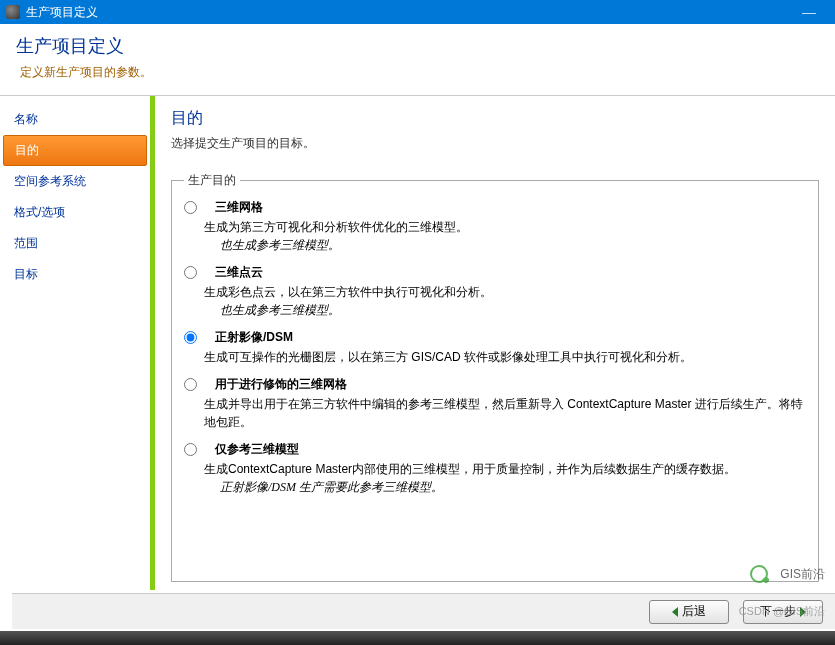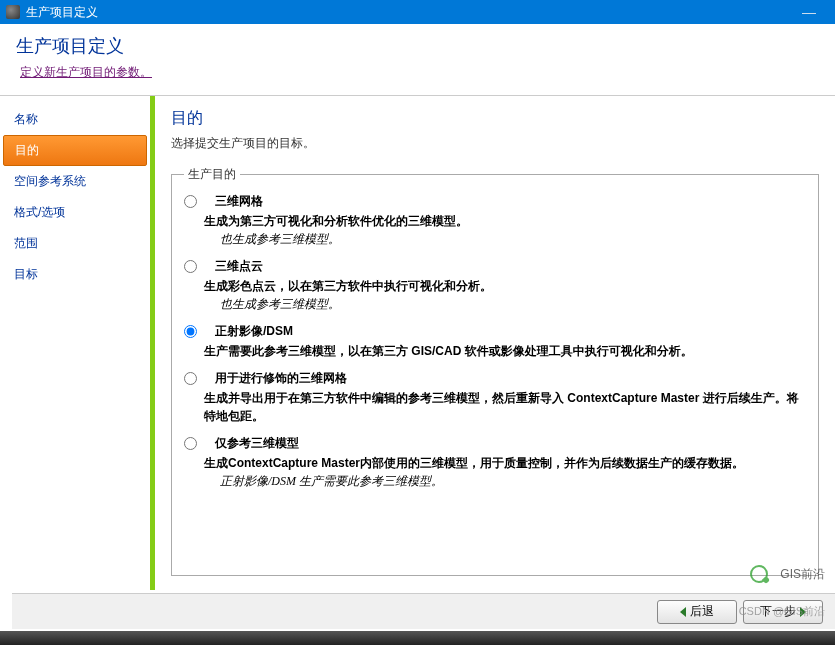--- a/index.html
+++ b/index.html
@@ -6,42 +6,42 @@
     body { font-family: "Microsoft YaHei", SimSun, sans-serif; font-size: 12px; background: #fff; width: 835px; height: 645px; overflow: hidden; position: relative; }
     
     .titlebar { height: 24px; background: #0078d7; color: #fff; display: flex; align-items: center; padding: 0 6px; }
     .titlebar-icon { width: 14px; height: 14px; background: radial-gradient(circle at 35% 35%, #888, #333); border-radius: 2px; margin-right: 6px; }
     .titlebar-title { font-size: 12px; }
     .titlebar-spacer { flex: 1; }
     .titlebar-btn { width: 40px; height: 24px; display: flex; align-items: center; justify-content: center; color: #cde; font-size: 14px; }
     
     .header { padding: 10px 16px 14px 16px; border-bottom: 1px solid #ccc; }
     .header-title { color: #003399; font-size: 18px; font-weight: normal; margin-bottom: 6px; }
-    .header-sub { color: #701a75; font-size: 12px; padding-left: 4px; text-decoration: underline; }
+    .header-sub { color: #a16207; font-size: 12px; padding-left: 4px; }
     
     .body { display: flex; height: 494px; }
     .sidebar { width: 155px; border-right: 5px solid #84cc16; padding: 8px 0; background: #fff; }
     .nav-item { padding: 7px 14px; color: #003399; cursor: pointer; font-size: 12px; }
     .nav-item.active { background: linear-gradient(#ff9933, #ee7711); color: #fff; border: 1px solid #cc6600; border-radius: 2px; margin: 0 3px; padding: 6px 11px; }
     
     .main { flex: 1; padding: 12px 16px; overflow: hidden; }
     .section-title { color: #003399; font-size: 16px; margin-bottom: 6px; }
-    .section-sub { color: #333; font-size: 12px; margin-bottom: 14px; }
+    .section-sub { color: #333; font-size: 12px; margin-bottom: 20px; }
     
     fieldset { border: 1px solid #aaa; padding: 10px 12px 12px 12px; height: 410px; }
     legend { padding: 0 4px; font-size: 12px; color: #333; }
     
     .opt { margin-bottom: 10px; }
     .opt-row { display: flex; align-items: flex-start; gap: 18px; }
     .opt input[type=radio] { margin-top: 2px; }
     .opt-label { font-weight: bold; font-size: 12px; }
-    .opt-desc { font-size: 12px; margin-left: 20px; margin-top: 2px; line-height: 1.5; font-weight: bold; }
+    .opt-desc { font-size: 12px; margin-left: 20px; margin-top: 2px; line-height: 1.5; }
     .opt-note { font-size: 12px; font-style: italic; font-family: SimSun, serif; margin-left: 36px; margin-top: 1px; }
     
-    .footer { height: 36px; border-top: 1px solid #ccc; display: flex; align-items: center; justify-content: flex-end; padding: 0 12px; gap: 6px; position: absolute; bottom: 16px; left: 12px; right: 0; background: #f0f0f0; }
+    .footer { height: 36px; border-top: 1px solid #ccc; display: flex; align-items: center; justify-content: flex-end; padding: 0 12px; gap: 14px; position: absolute; bottom: 16px; left: 12px; right: 0; background: #f0f0f0; }
     .btn { height: 24px; min-width: 80px; border: 1px solid #888; background: linear-gradient(#fdfdfd, #e3e3e3); border-radius: 3px; display: inline-flex; align-items: center; justify-content: center; gap: 4px; font-size: 12px; cursor: pointer; padding: 0 10px; }
     .arrow-left::before { content: ""; border-right: 6px solid #2a7a2a; border-top: 5px solid transparent; border-bottom: 5px solid transparent; }
     .arrow-right::after { content: ""; border-left: 6px solid #2a7a2a; border-top: 5px solid transparent; border-bottom: 5px solid transparent; }
     
     .watermark { position: absolute; right: 10px; bottom: 26px; text-align: right; opacity: 0.75; font-size: 12px; pointer-events: none; }
     .watermark-bubble { display: inline-flex; align-items: center; gap: 12px; color: #333; }
     .wm-icon { width: 18px; height: 18px; border: 2px solid #2ca02c; border-radius: 50%; position: relative; }
     .wm-icon::after { content: ""; position: absolute; right: -3px; bottom: -2px; width: 6px; height: 6px; background: #2ca02c; border-radius: 50% 50% 50% 0; transform: rotate(45deg); }
     .watermark-sub { color: #888; font-size: 11px; margin-top: 18px; }
     
@@ -95,21 +95,21 @@
         </label>
         <div class="opt-desc">生成彩色点云，以在第三方软件中执行可视化和分析。</div>
         <div class="opt-note">也生成参考三维模型。</div>
       </div>
 
       <div class="opt">
         <label class="opt-row">
           <input type="radio" name="purpose" checked="" style="">
           <span class="opt-label">正射影像/DSM</span>
         </label>
-        <div class="opt-desc">生产需要此参考三维模型，以在第三方 GIS/CAD 软件或影像处理工具中执行可视化和分析。</div>
+        <div class="opt-desc">生成可互操作的光栅图层，以在第三方 GIS/CAD 软件或影像处理工具中执行可视化和分析。</div>
       </div>
 
       <div class="opt">
         <label class="opt-row">
           <input type="radio" name="purpose" style="">
           <span class="opt-label">用于进行修饰的三维网格</span>
         </label>
         <div class="opt-desc">生成并导出用于在第三方软件中编辑的参考三维模型，然后重新导入 ContextCapture Master 进行后续生产。将特地包距。</div>
       </div>
 

